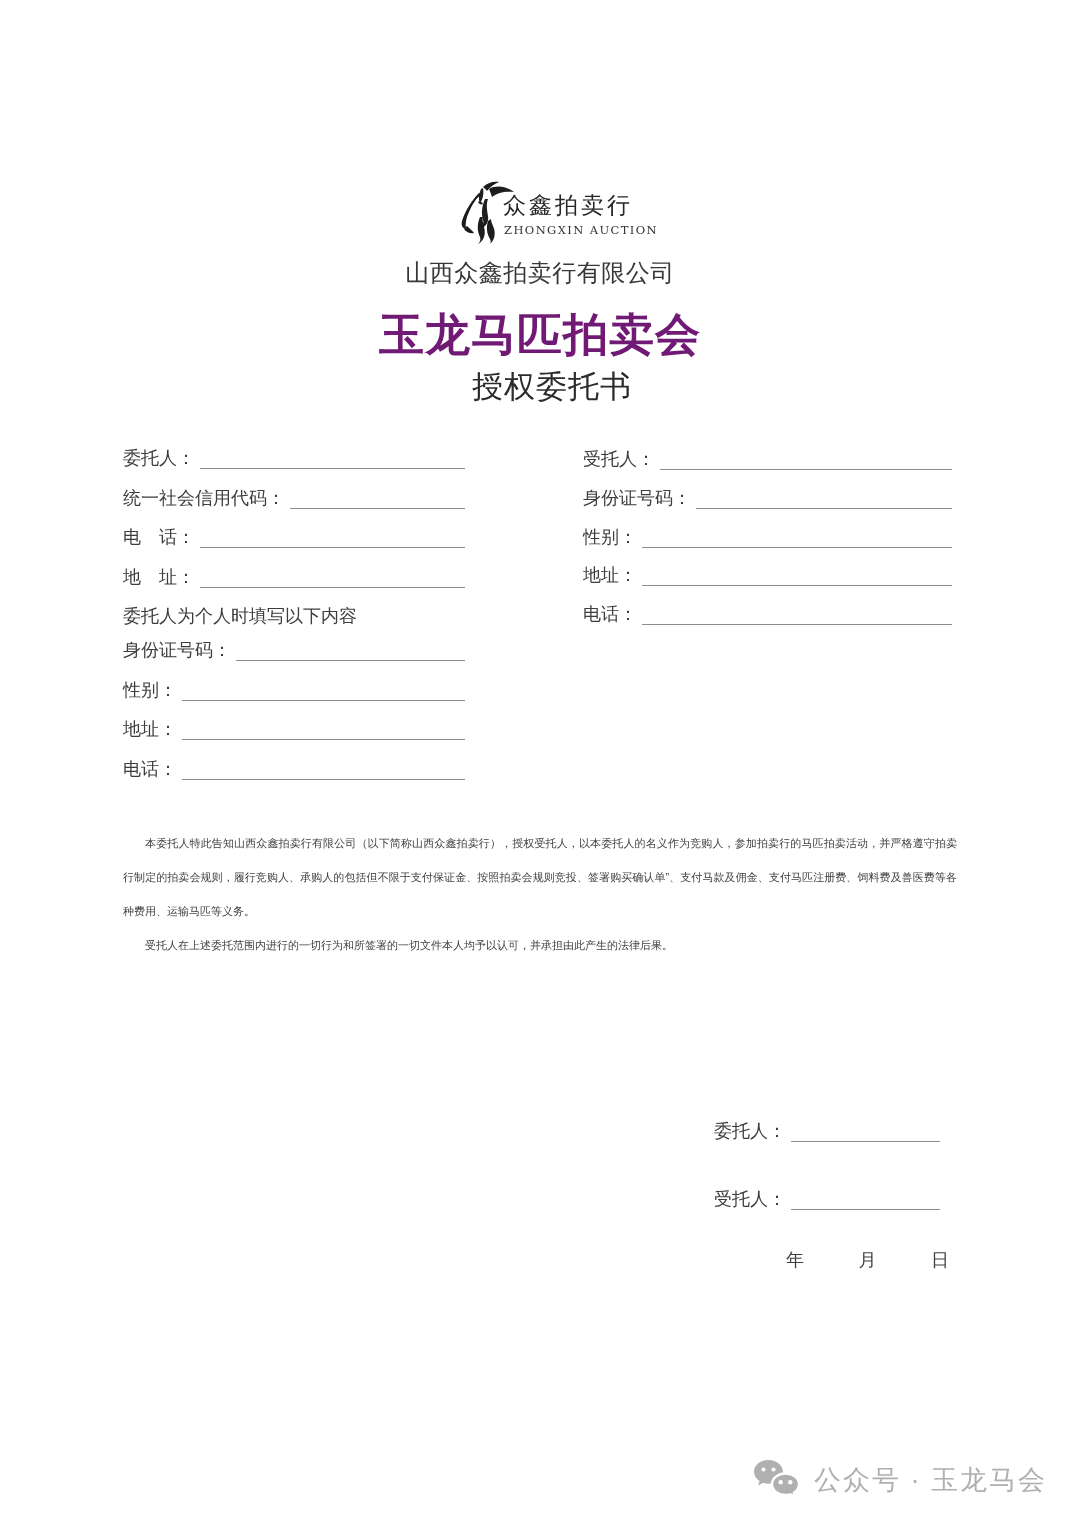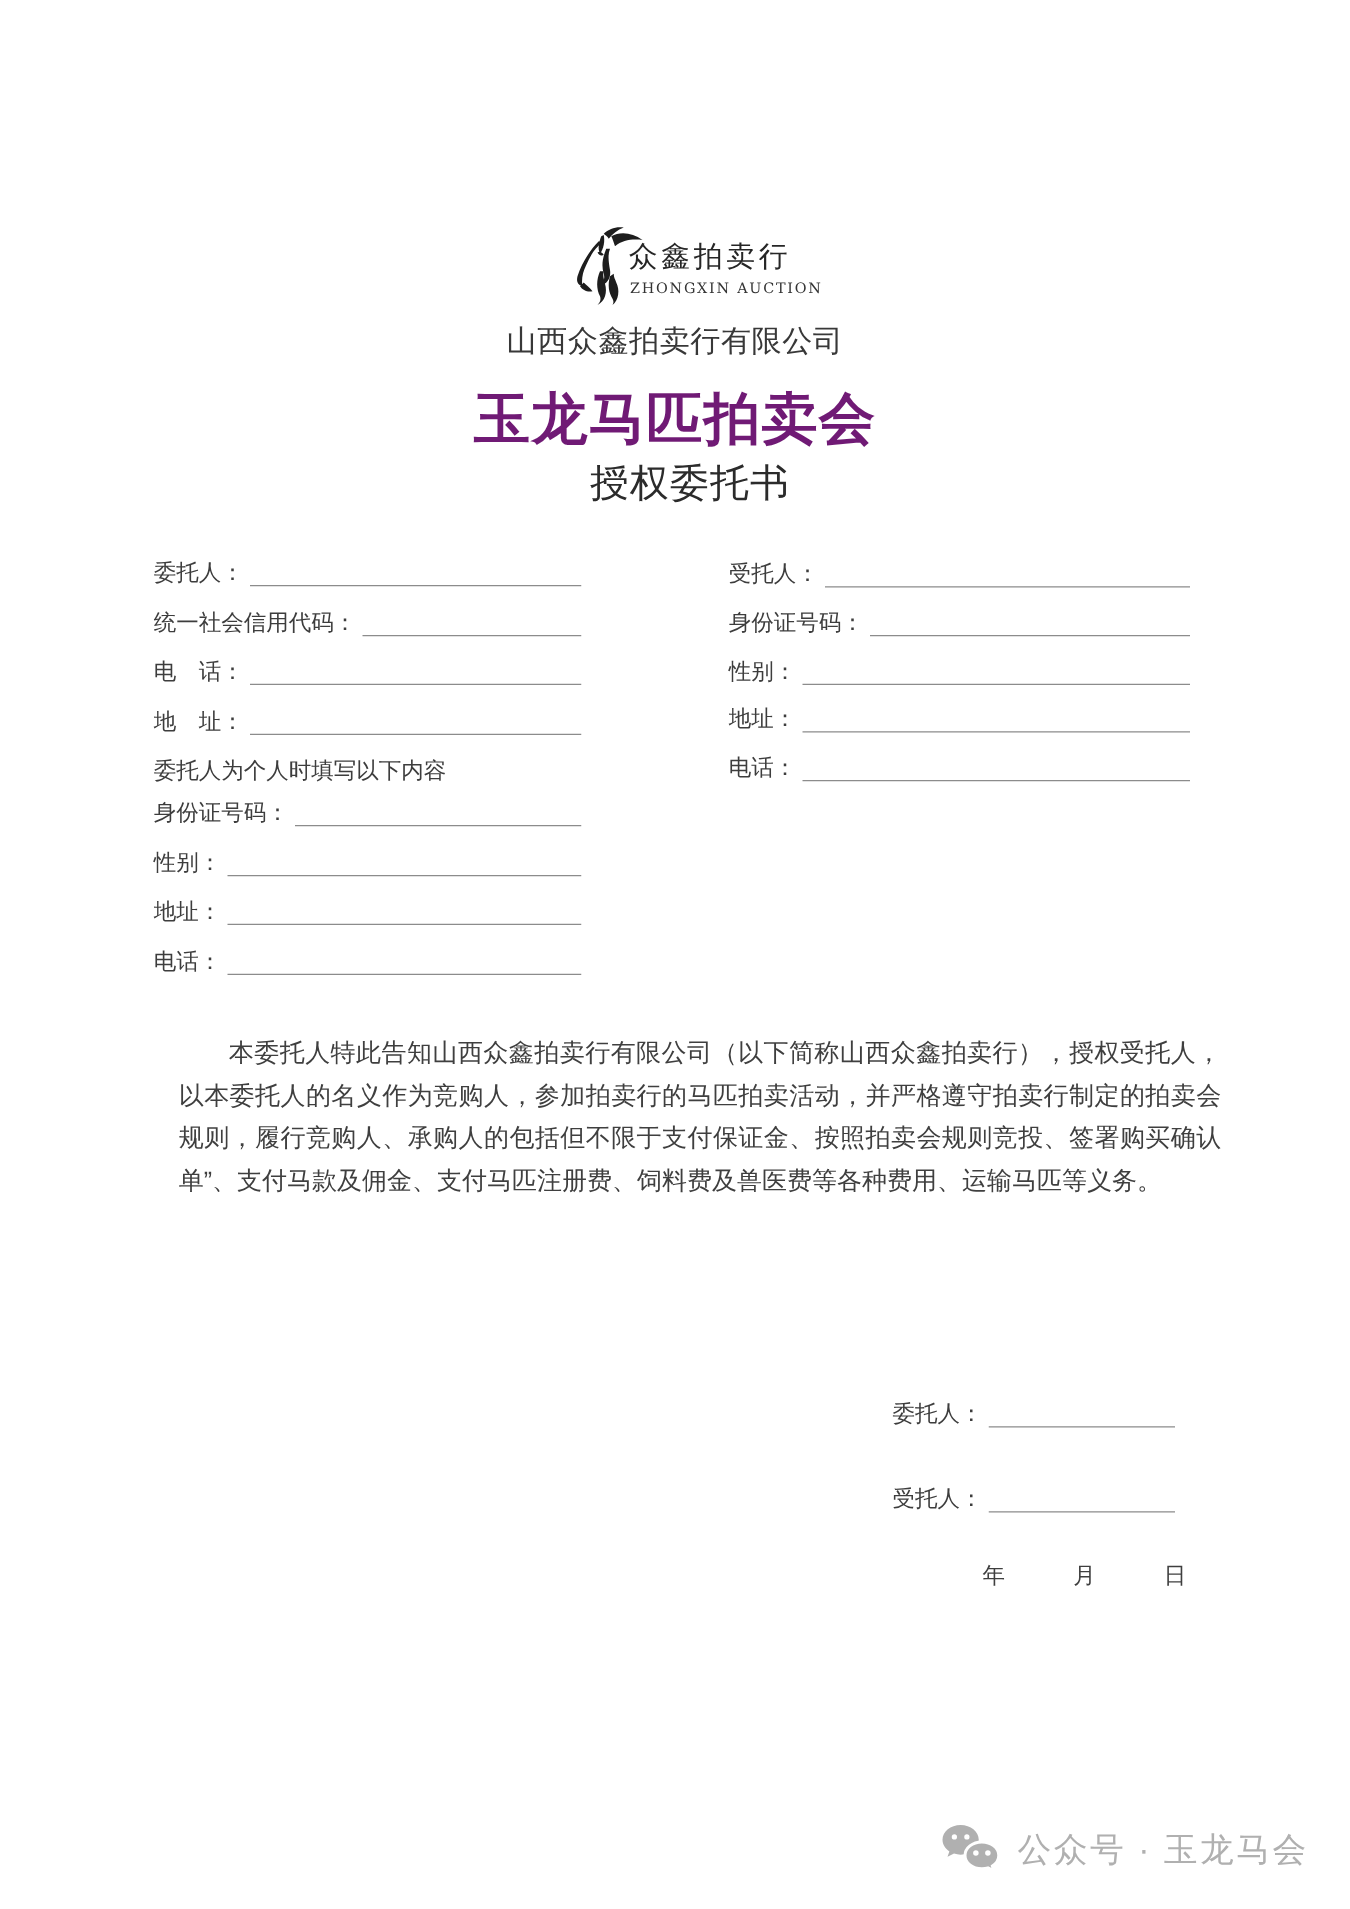--- a/index.html
+++ b/index.html
@@ -45,21 +45,21 @@
   .flabel { white-space:pre; line-height:21px; flex:0 0 auto;text-align:center; }
   .fline {
     flex:1 1 auto; height:19px; margin-left:5px;
     border-bottom:1.6px solid #8c8c8c;
   }
   .fnote { height:22px; line-height:22px; margin:6px 0 12px 0; white-space:pre; }
 
   
   .body-text {
     position:absolute; left:123px; top:826px; width:834px;
-    font-size:20px; line-height:34px; text-align:justify; color:#3f3f3f;margin-left:20px;
+    font-size:11px; line-height:34px; text-align:justify; color:#3f3f3f;
   }
   .body-text p { margin:0; text-indent:2em; }
 
   
   .sig-row {
     position:absolute; left:714px; width:226px; height:22px;
     display:flex; align-items:flex-end; font-size:18px; color:#3d3d3d;
   }
   .sig-consignor { top:1120px; }
   .sig-trustee   { top:1188px; }
@@ -156,20 +156,21 @@
       <span class="fline"></span>
     </div>
     <div class="frow">
       <span class="flabel">电话：</span>
       <span class="fline"></span>
     </div>
   </div>
 
   <div class="body-text">
     <p>本委托人特此告知山西众鑫拍卖行有限公司（以下简称山西众鑫拍卖行），授权受托人，以本委托人的名义作为竞购人，参加拍卖行的马匹拍卖活动，并严格遵守拍卖行制定的拍卖会规则，履行竞购人、承购人的包括但不限于支付保证金、按照拍卖会规则竞投、签署购买确认单”、支付马款及佣金、支付马匹注册费、饲料费及兽医费等各种费用、运输马匹等义务。</p>
+    <p>受托人在上述委托范围内进行的一切行为和所签署的一切文件本人均予以认可，并承担由此产生的法律后果。</p>
   </div>
 
   <div class="sig-row sig-consignor">
     <span class="flabel">委托人：</span>
     <span class="fline"></span>
   </div>
   <div class="sig-row sig-trustee">
     <span class="flabel">受托人：</span>
     <span class="fline"></span>
   </div>

